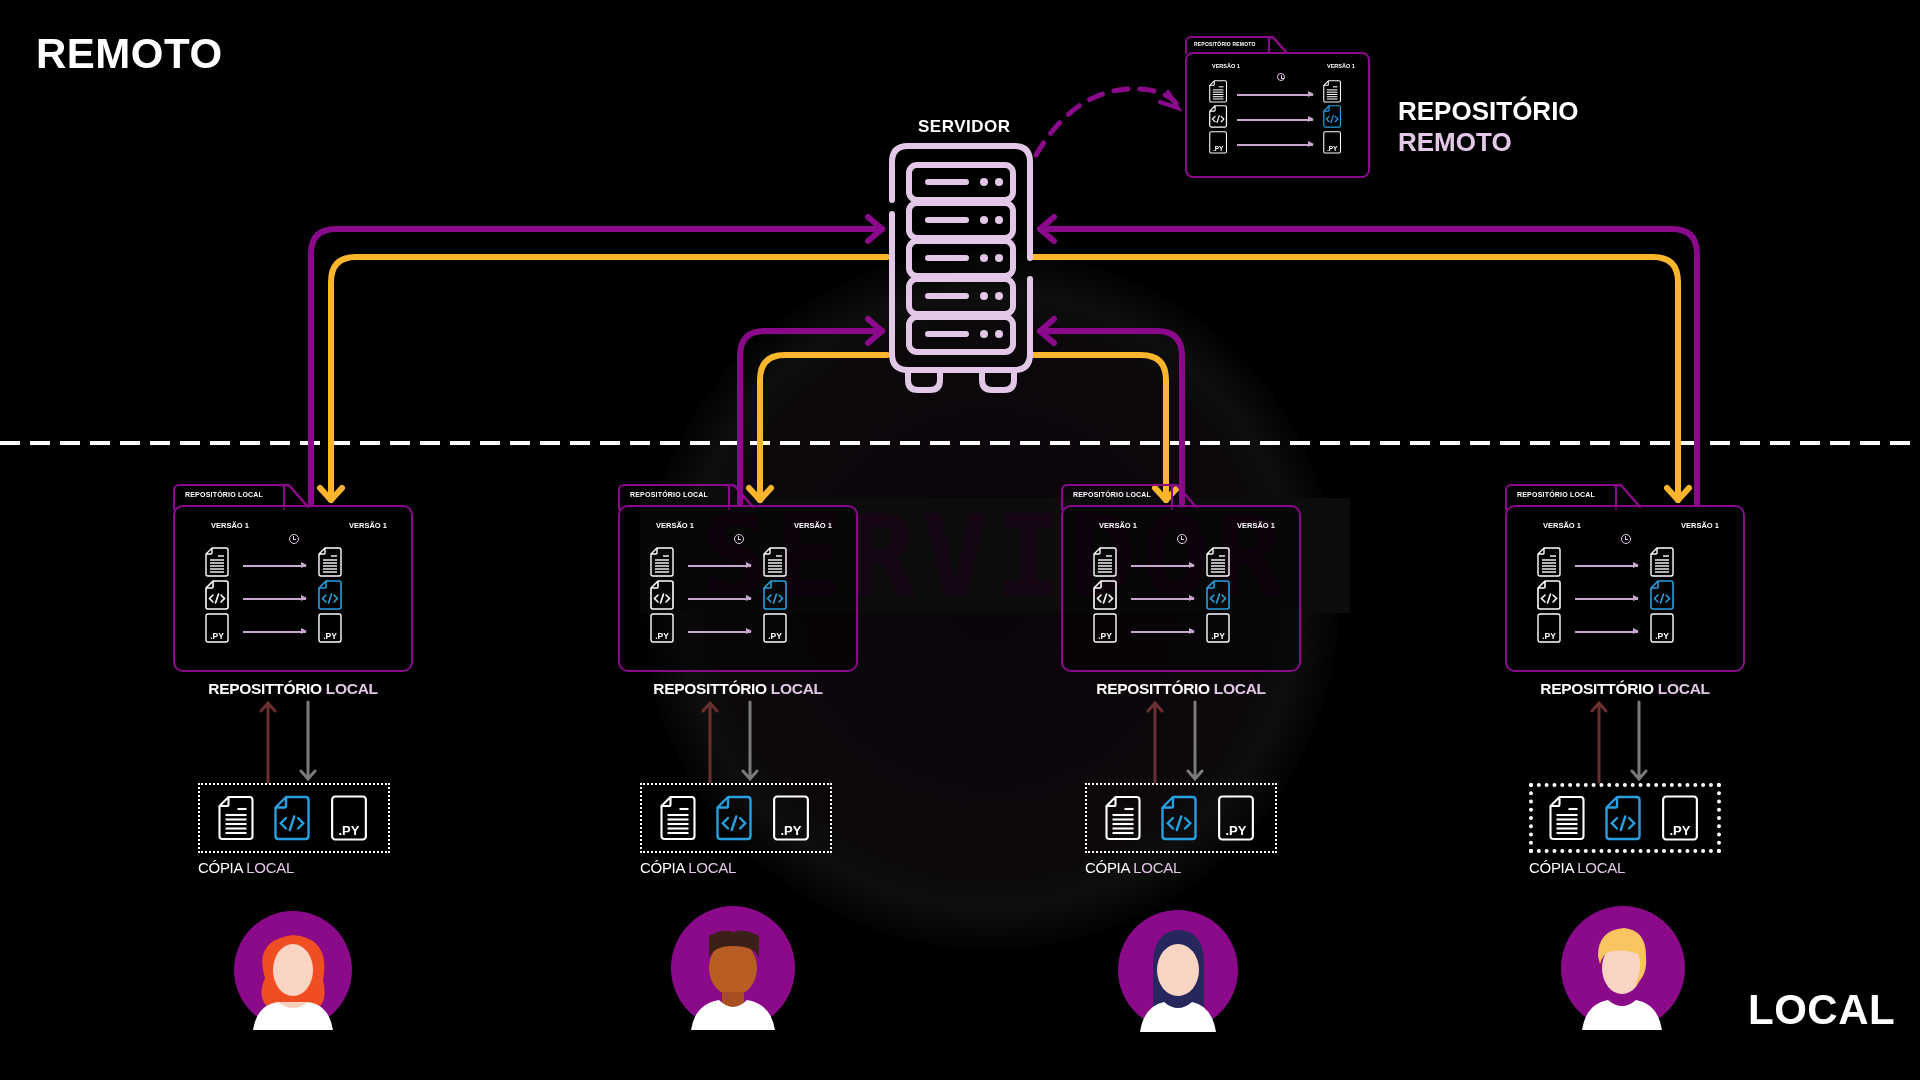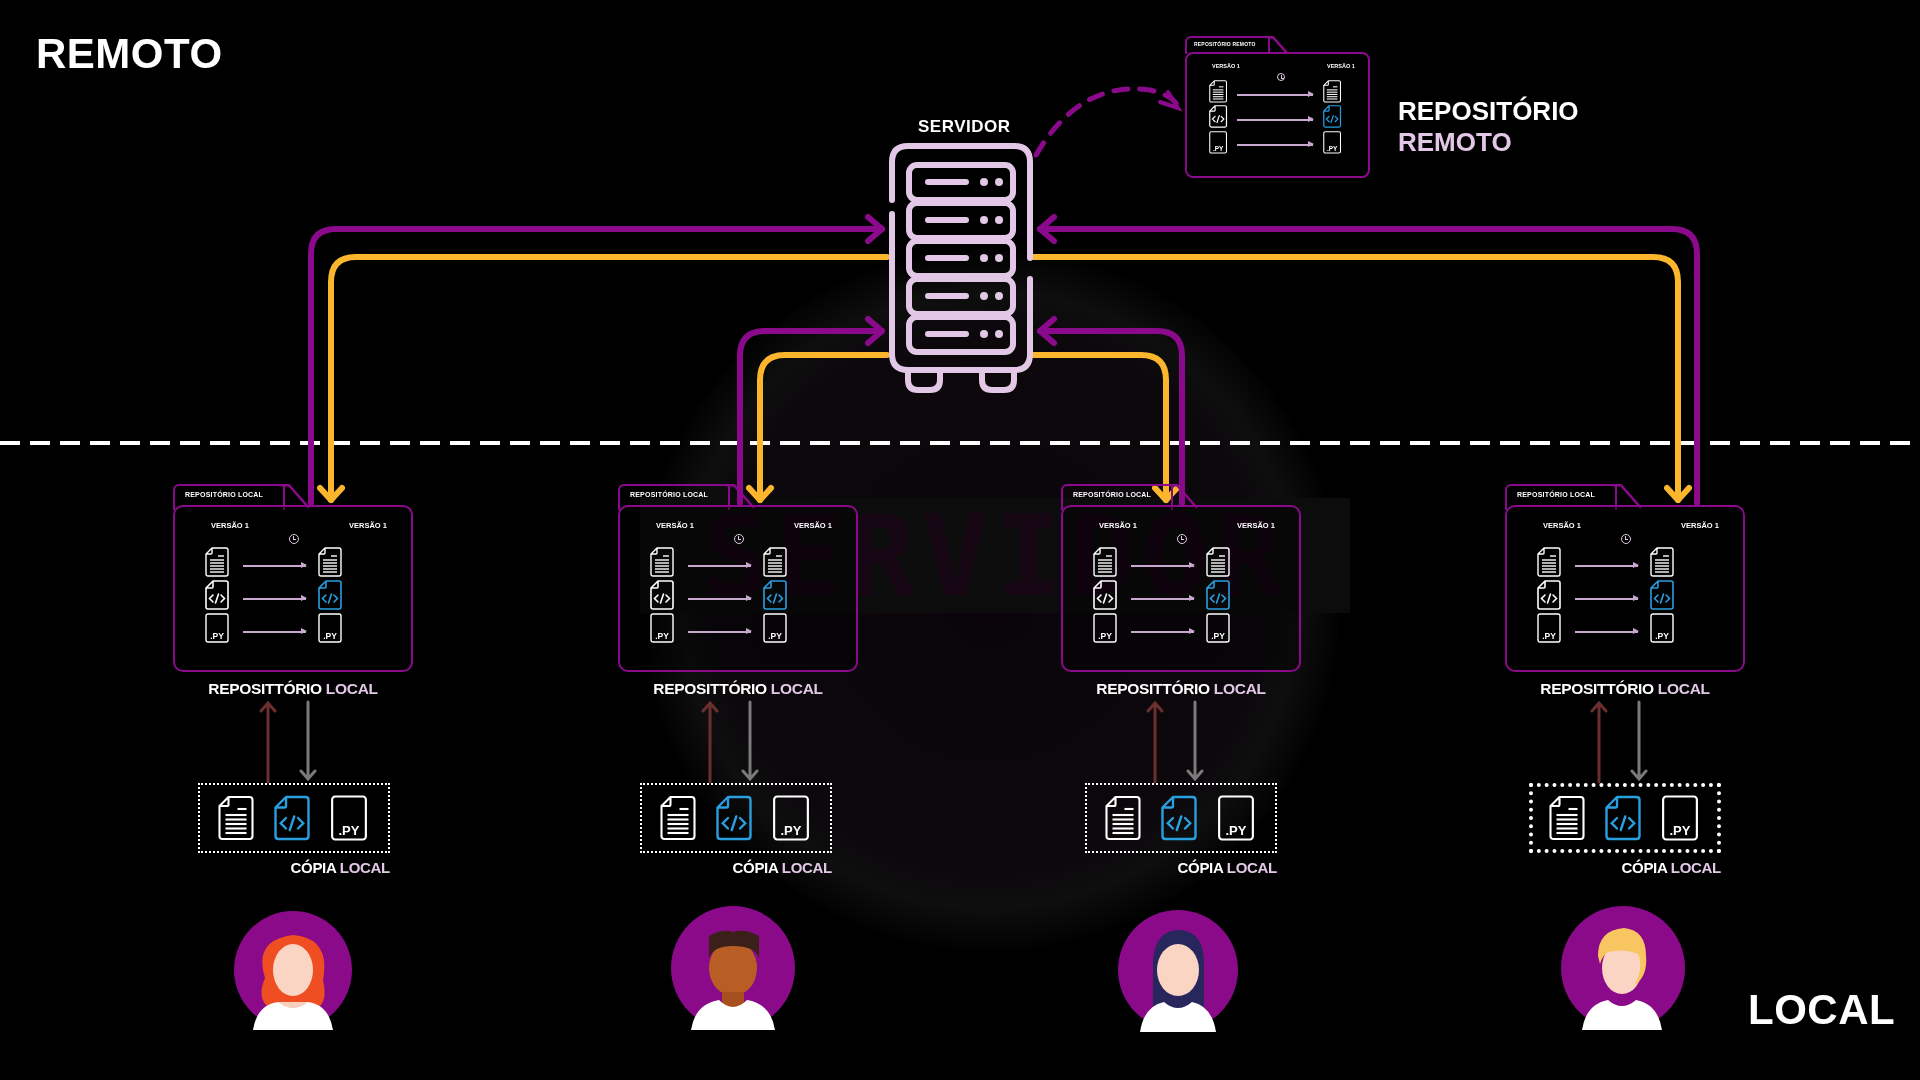--- a/index.html
+++ b/index.html
@@ -25,21 +25,21 @@
                   border-radius: 10px; box-sizing: border-box; background: rgba(0,0,0,.35); }
   .ver { position: absolute; top: 14px; font-size: 7.5px; font-weight: bold; color: #fff; }
   .clock { position: absolute; top: 27px; left: 114px; width: 10px; height: 10px; border: 1.3px solid #e2c8e6; border-radius: 50%; box-sizing: border-box; }
   .clock:after { content: ""; position: absolute; left: 3px; top: 1px; width: 2px; height: 3px; border-left: 1px solid #e2c8e6; border-bottom: 1px solid #e2c8e6; }
   .flow { position: absolute; height: 1.5px; background: #c9a8cf; }
   .flow:after { content: ""; position: absolute; right: -1px; top: -3px; border-left: 6px solid #c9a8cf; border-top: 3.5px solid transparent; border-bottom: 3.5px solid transparent; }
   .ficon { position: absolute; }
   .repo-caption { position: absolute; width: 240px; text-align: center; font-weight: bold; font-size: 15.5px; letter-spacing: -.3px; }
   .copy-box { position: absolute; width: 192px; height: 70px; border: 2px dotted #fff; box-sizing: border-box; }
   .copy-box.thick { border: 4px dotted #fff; }
-  .copy-caption { position: absolute; width: 192px; text-align: right; font-weight: bold; font-size: 15px; letter-spacing: -.3px; }
+  .copy-caption { position: absolute; width: 192px; text-align: left; font-weight: normal; font-size: 15px; letter-spacing: -.3px; }
   .avatar { position: absolute; width: 120px; height: 120px; }
   svg { overflow: visible; }
   .mini .tab { width: 85px; height: 18px; }
   .mini .tab-slope { left: 82px; width: 22px; height: 17px; }
   .mini .tab-text { font-size: 5px; top: 5px; left: 9px; }
   .mini .body { top: 16px; width: 185px; height: 126px; border-radius: 8px; }
   .mini .ver { font-size: 5.5px; top: 9px; }
   .mini .clock { top: 19px; left: 90px; width: 8px; height: 8px; }
 </style>
 </head>

